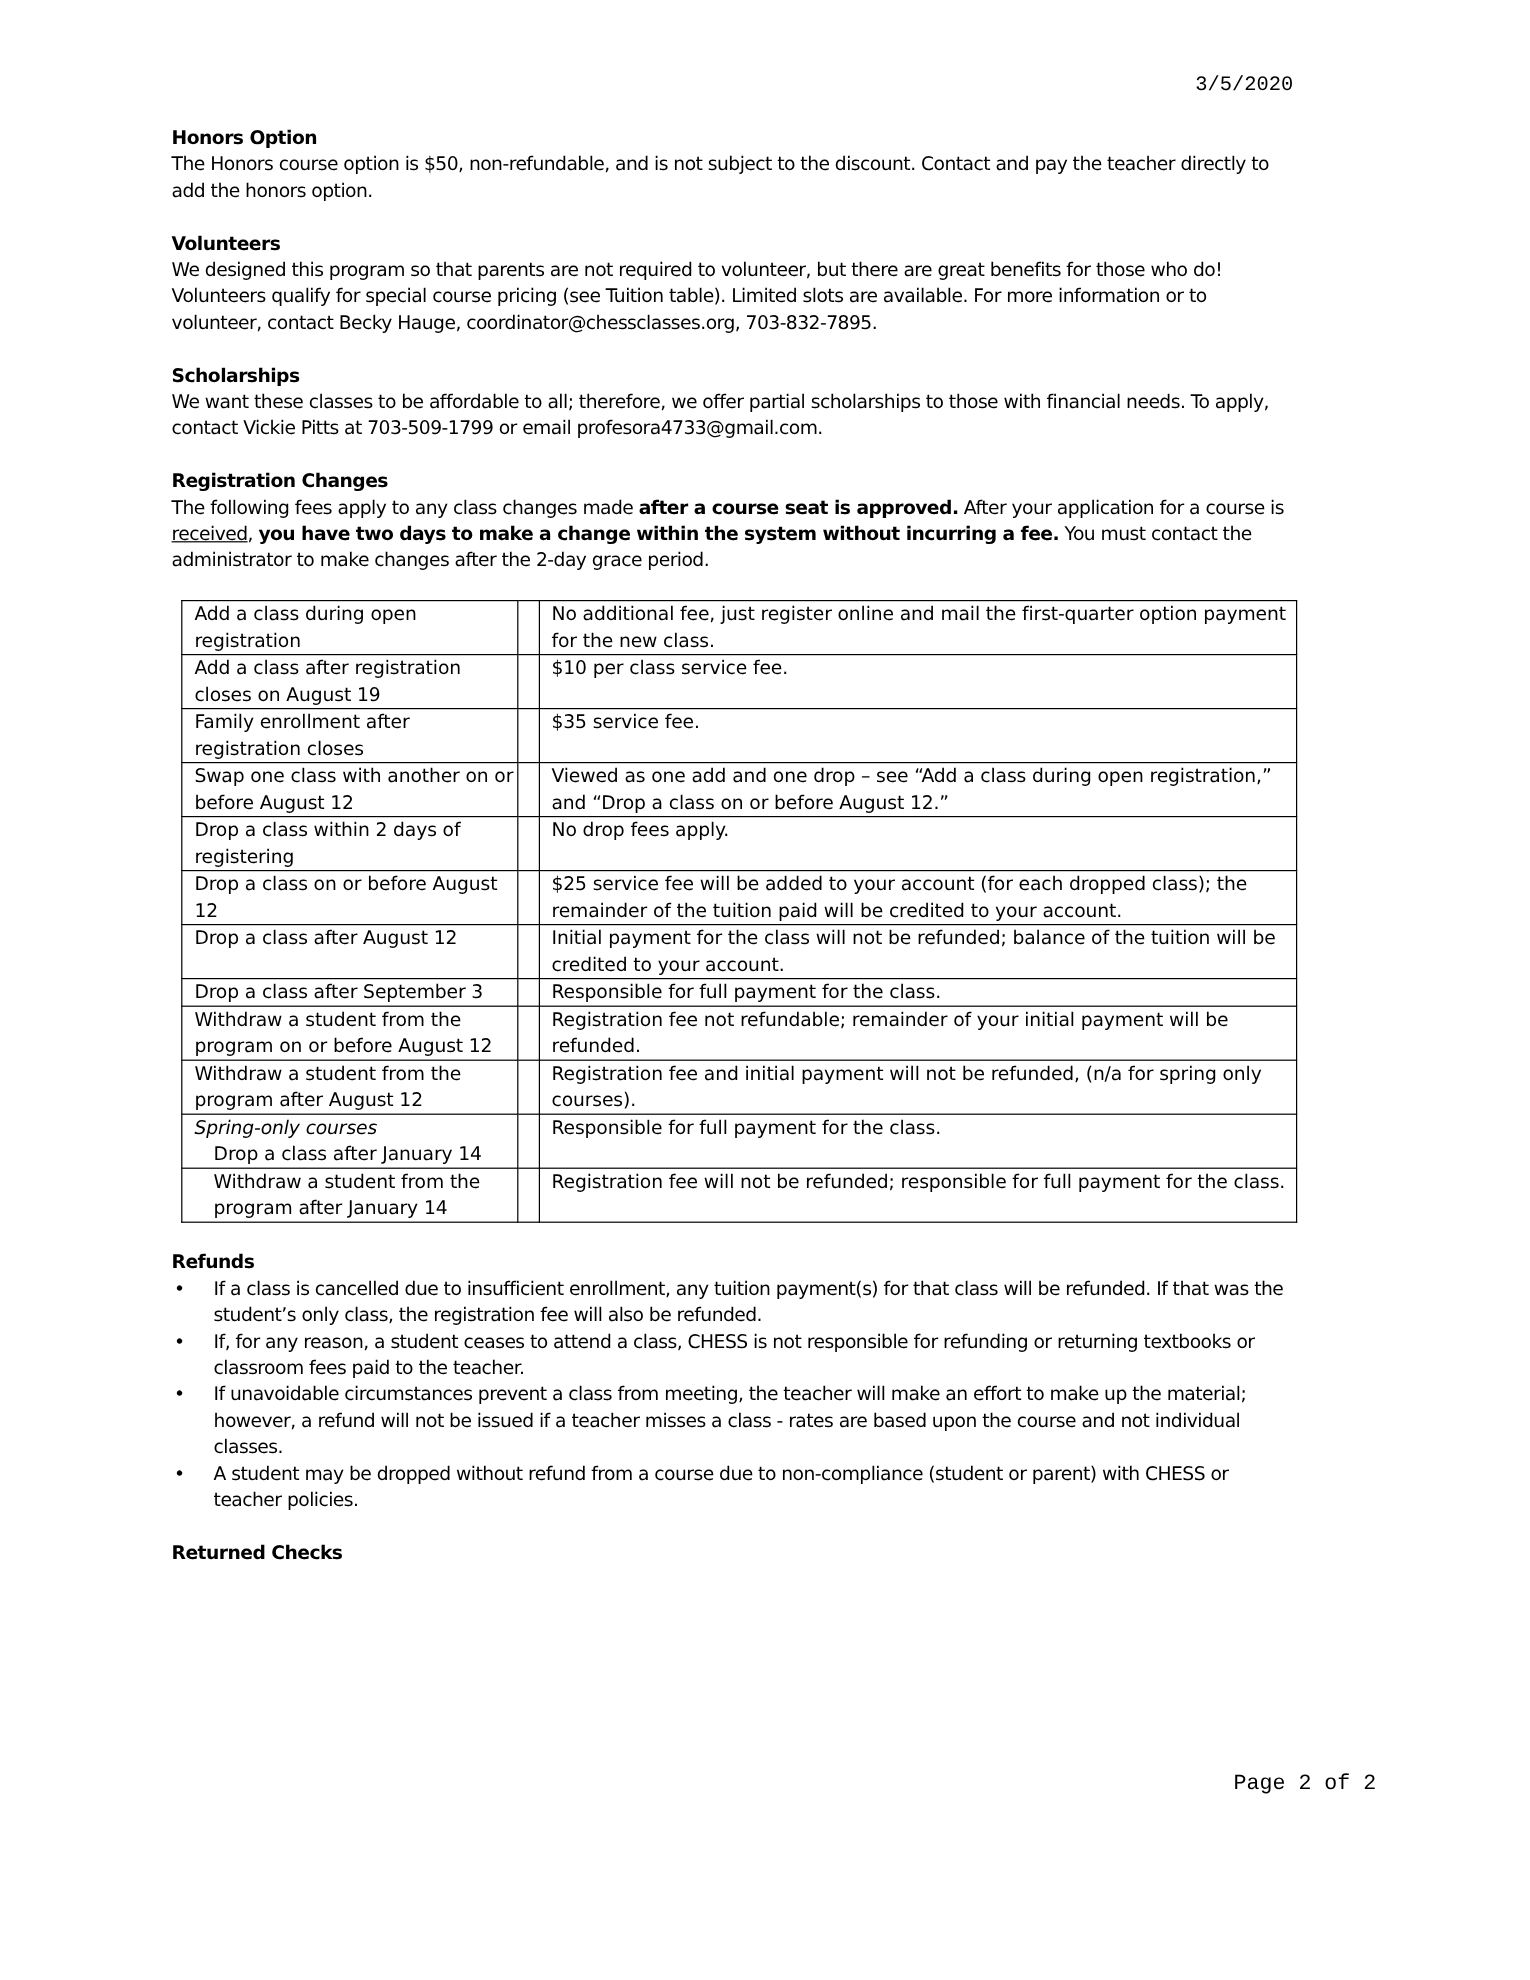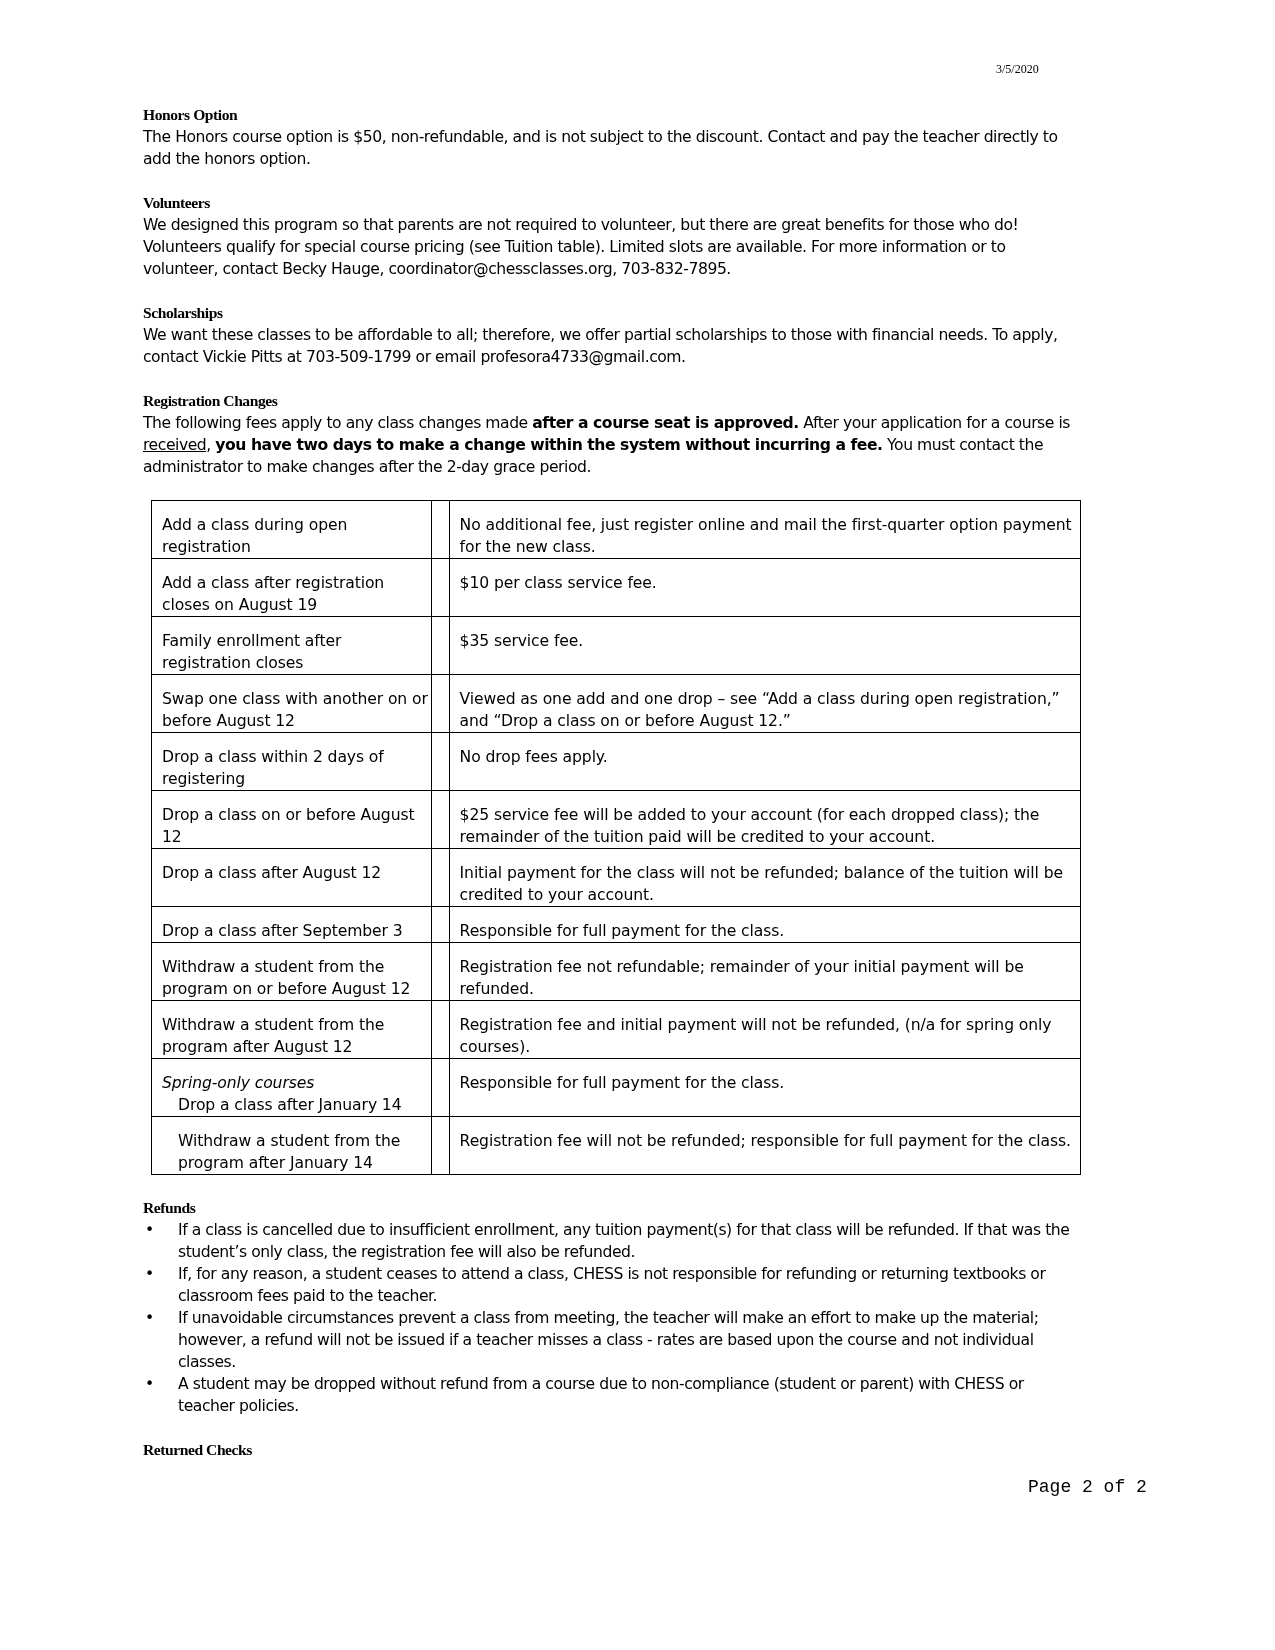--- a/index.html
+++ b/index.html
@@ -1,23 +1,23 @@
 <!DOCTYPE html>
 <html><head>
 <meta charset="utf-8">
 <style>
   html, body { margin:0; padding:0; background:#fff; }
   body { width:1275px; height:1650px; position:relative; font-family:"DejaVu Sans", sans-serif; color:#000; }
-  .date { position:absolute; top:62px; left:996px; font-family:Liberation Serif, serif; font-size:12px; }
+  .date { position:absolute; top:62px; left:996px; font-family:Liberation Mono, monospace; font-size:17px; }
   .content { position:absolute; left:143px; top:104px; width:940px; font-family:"DejaVu Sans", sans-serif; font-size:15.6px; line-height:22px; letter-spacing:-0.45px; }
   .content b { font-weight:bold; }
   .section { margin-bottom:22px; }
-  .heading { font-weight:bold;font-family:Liberation Serif, serif; }
+  .heading { font-weight:bold; }
   table.fees { border-collapse:collapse; width:930px; margin:22px 0 0 8px; font-size:15.6px; line-height:22px; letter-spacing:-0.1px; }
-  table.fees td { border:1.6px solid #000; vertical-align:top; padding:13px 0 0 10px; }
+  table.fees td { border:1.6px solid #000; vertical-align:top; padding:0 0 0 10px; }
   table.fees td.c1 { width:260px; }
   table.fees td.c2 { width:16px; padding:0; }
   table.fees td.c3 { width:600px; }
   .indent { padding-left:16px; }
   .ital { font-style:italic; }
   ul.refunds { margin:0; padding:0; list-style:none; }
   ul.refunds li { position:relative; padding-left:35px; }
   ul.refunds li .bullet { position:absolute; left:2px; top:0; }
   .footer { position:absolute; top:1477px; left:1028px; font-family:Liberation Mono, monospace; font-size:18px; }
   u { text-decoration:underline; }

